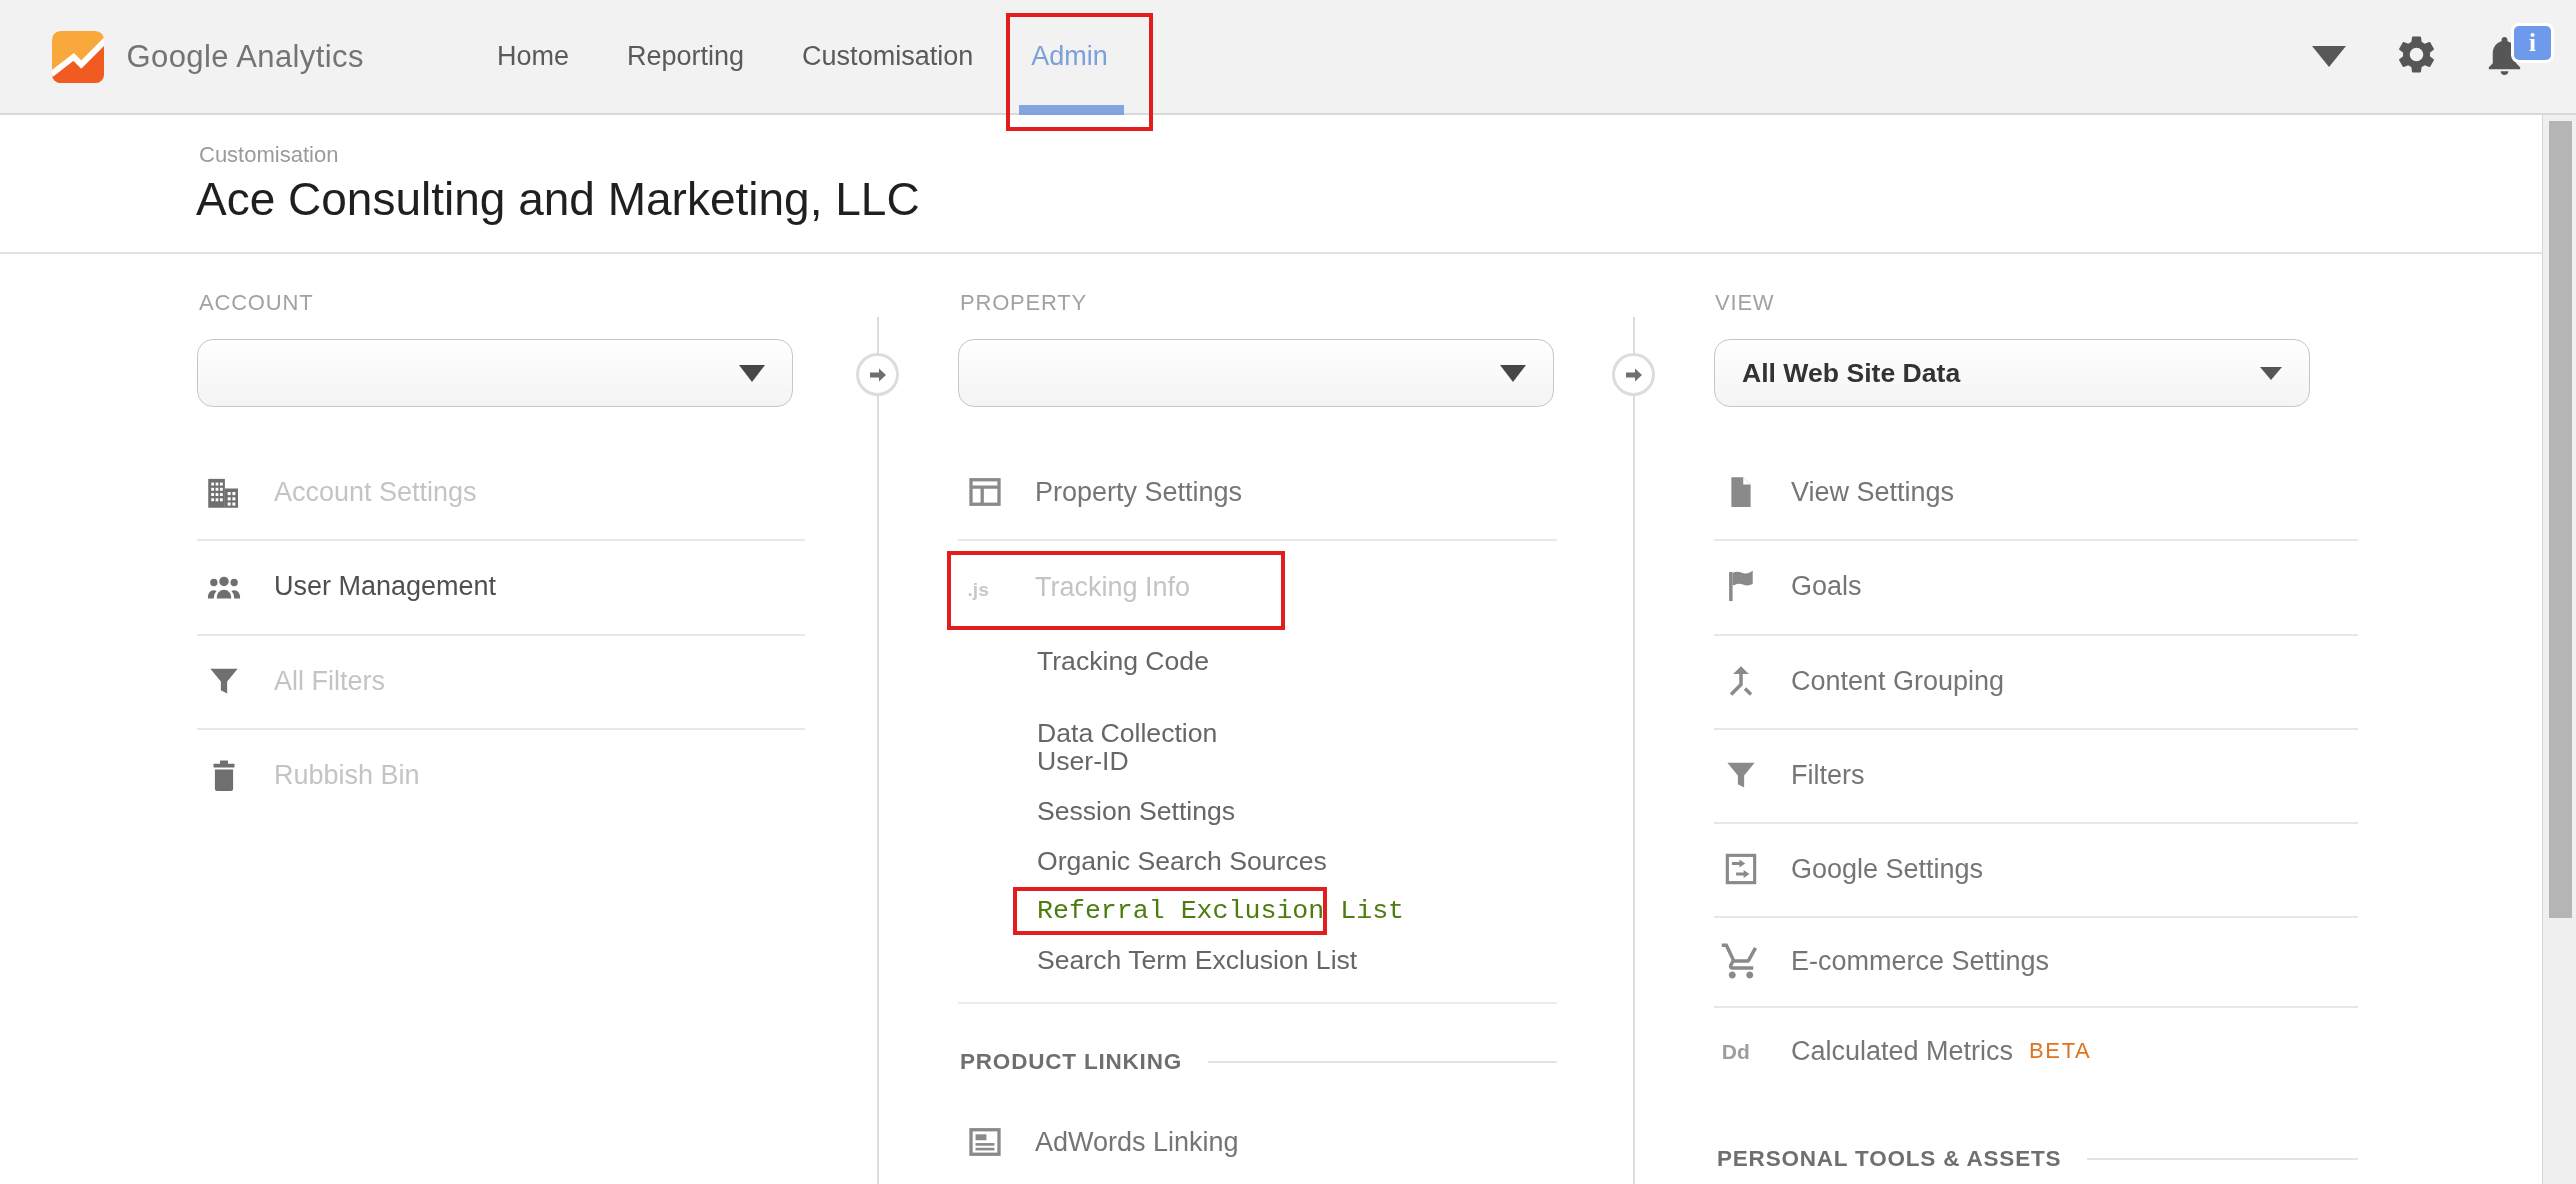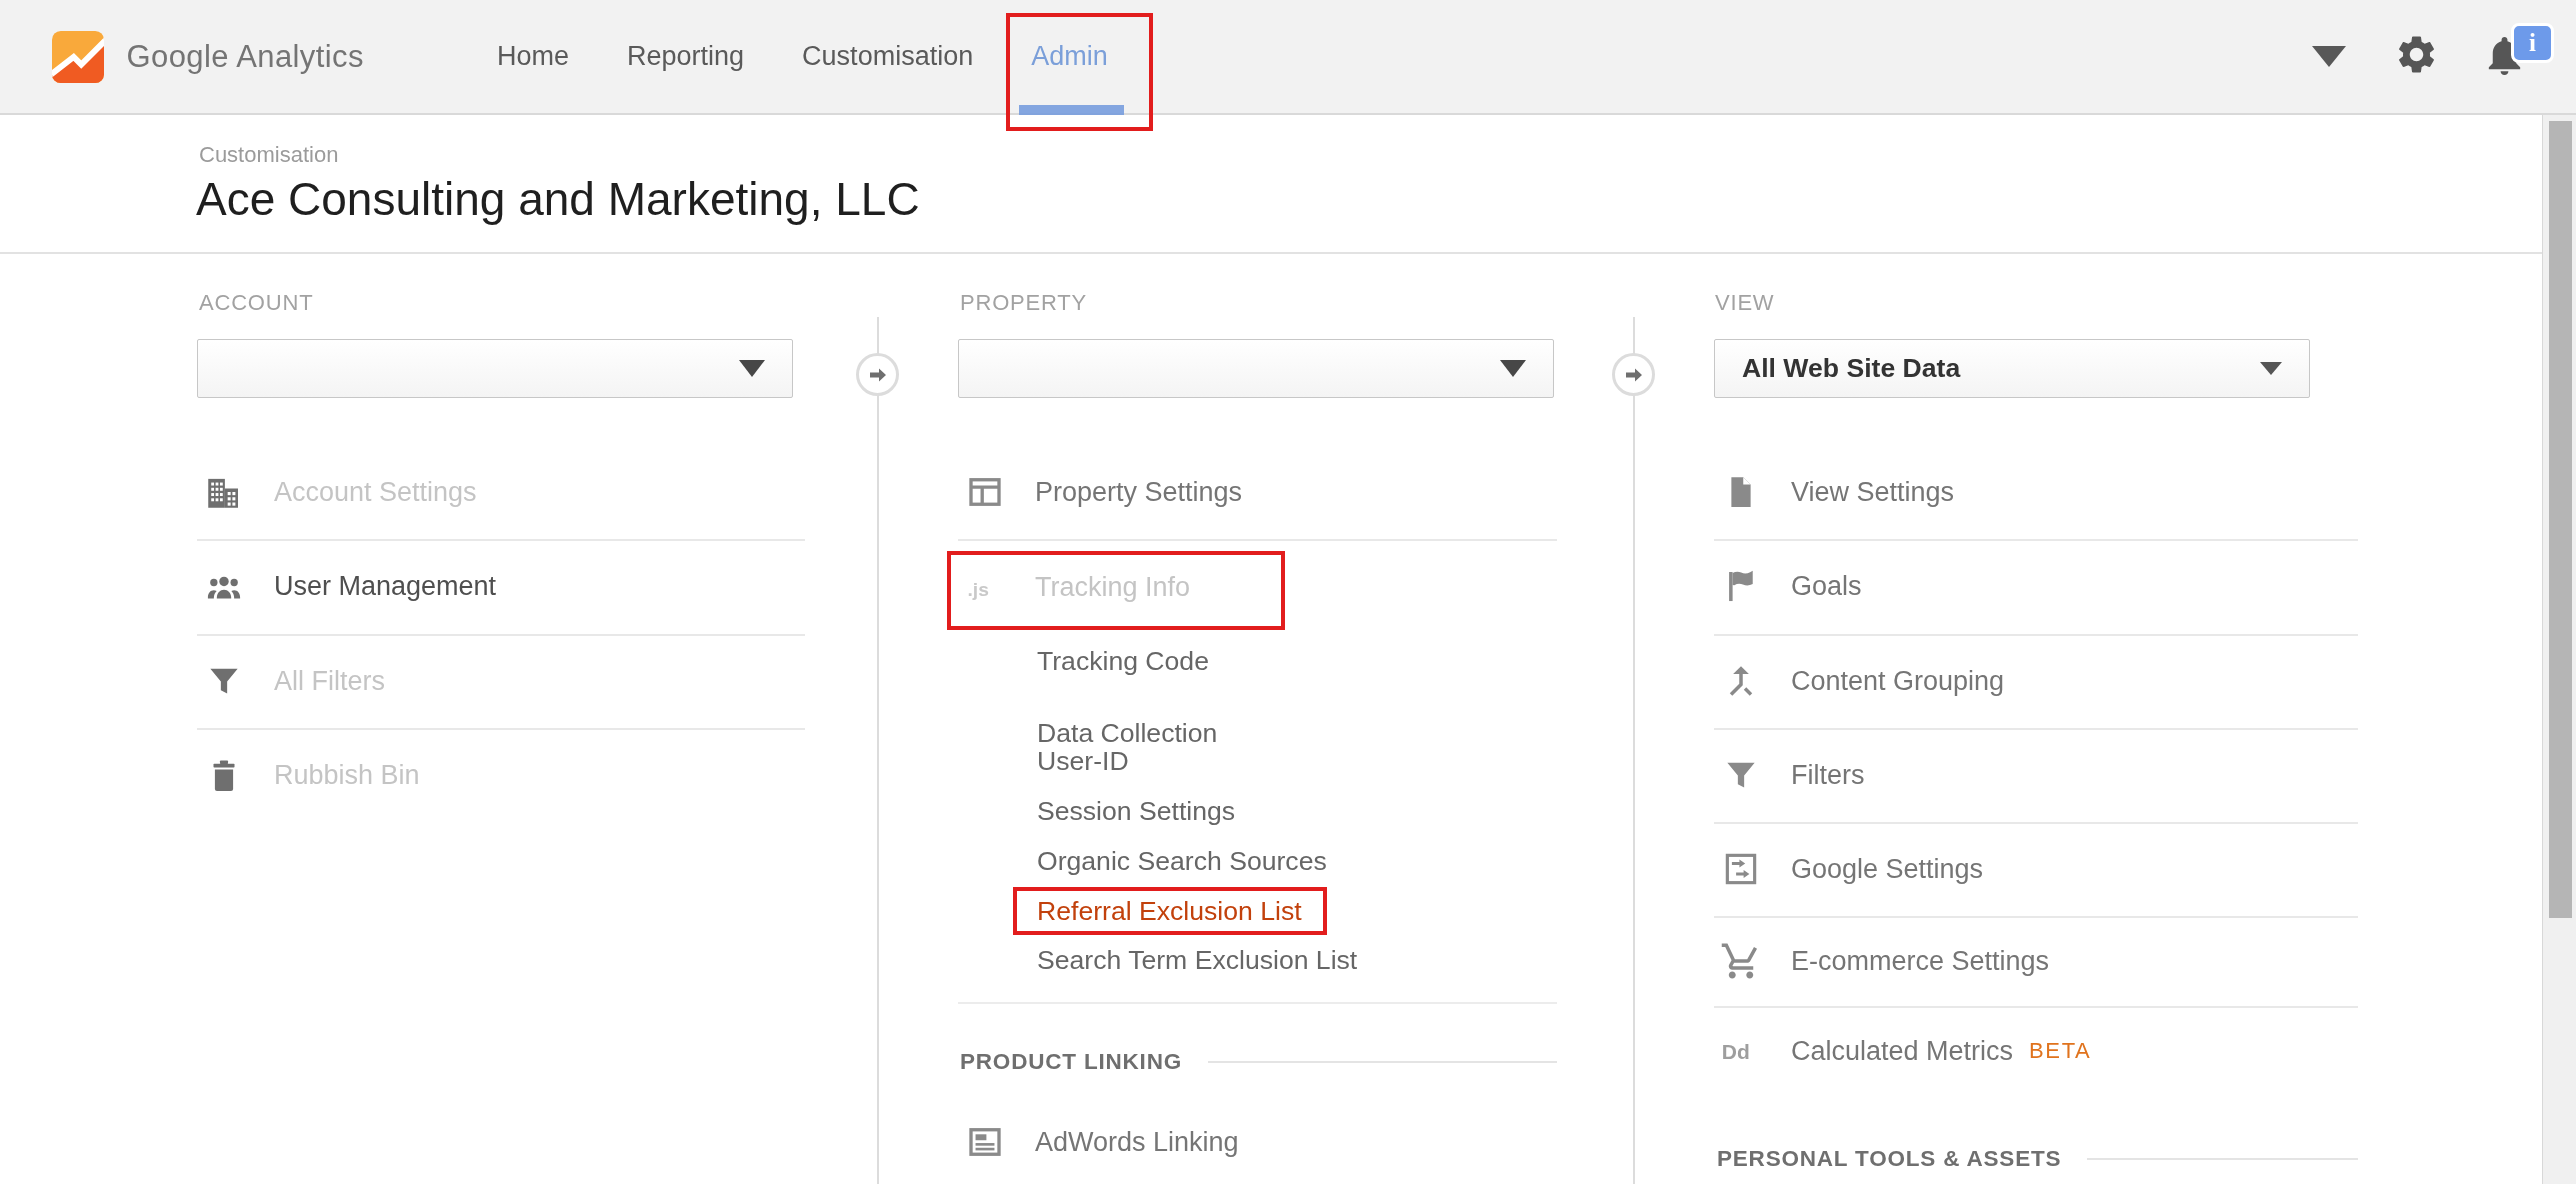--- a/index.html
+++ b/index.html
@@ -30,22 +30,22 @@
                 color:#ffffff; font-family:"Liberation Serif", serif; font-weight:bold;
                 font-size:25px; display:flex; align-items:center; justify-content:center; z-index:5; }
 
   
   .eyebrow { position:absolute; left:199px; top:142px; font-size:22px; color:#9b9b9b; }
   .page-title { position:absolute; left:196px; top:172px; font-size:46px; color:#1f1f1f; white-space:nowrap; }
   .title-rule { position:absolute; left:0; top:252px; width:2542px; height:1.6px; background:#e2e2e2; }
 
   
   .col-label { position:absolute; top:290px; font-size:22px; color:#a2a2a2; letter-spacing:0.8px; }
-  .dropdown { position:absolute; top:339px; height:59px; width:596px; box-sizing:border-box;
-              border:1.6px solid #c7c7c7; border-radius:2px;
+  .dropdown { position:absolute; top:339px; height:68px; width:596px; box-sizing:border-box;
+              border:1.6px solid #c7c7c7; border-radius:16px;
               background:linear-gradient(#ffffff,#f4f4f4);
               display:flex; align-items:center; justify-content:space-between;
               padding:0 27px; cursor:pointer; }
   .dd-value { font-size:26.6px; font-weight:bold; color:#333333; white-space:nowrap; }
   .dd-caret { width:0; height:0; border-left:13.7px solid transparent; border-right:13.7px solid transparent;
               border-top:17px solid #474747; }
   .dd-caret.small { border-left-width:11.3px; border-right-width:11.3px; border-top-width:13.7px; border-top-color:#555; }
 
   .vsep { position:absolute; top:317px; bottom:0; width:2.4px; background:#dcdcdc; }
   .flow-circle { position:absolute; top:353px; width:43px; height:43px; box-sizing:border-box;
@@ -54,21 +54,21 @@
 
   .row { position:absolute; height:94px; display:flex; align-items:center; cursor:pointer; }
   .row .icon { width:77px; display:flex; justify-content:flex-start; padding-left:6.4px; box-sizing:border-box; flex:0 0 auto; }
   .row-label { font-size:27px; color:#757575; white-space:nowrap; }
   .row-label.strong { color:#4f4f4f; }
   .row-label.disabled { color:#c4c4c4; }
   .hsep { position:absolute; height:1.6px; background:#e8e8e8; }
 
   .subitem { position:absolute; left:1037px; height:50px; display:flex; align-items:center;
              font-size:26.6px; color:#666666; white-space:nowrap; cursor:pointer; }
-  .subitem.disabled { color:#c2410c; }
+  .subitem.disabled { color:#4d7c0f;font-family:Liberation Mono, monospace; }
 
   .section-header { position:absolute; display:flex; align-items:center; }
   .section-title { font-size:22.5px; font-weight:bold; color:#6f6f6f; letter-spacing:0.8px; white-space:nowrap; }
   .section-line { height:1.6px; background:#e4e4e4; flex:1 1 auto; margin-left:26px; }
 
   .beta-tag { font-size:22px; color:#e0731d; letter-spacing:1.6px; margin-left:16px; }
 
   
   .anno { position:absolute; border:4.8px solid #e21d1d; box-sizing:border-box; z-index:10; pointer-events:none; }
   .anno.thin { border-width:4px; }

